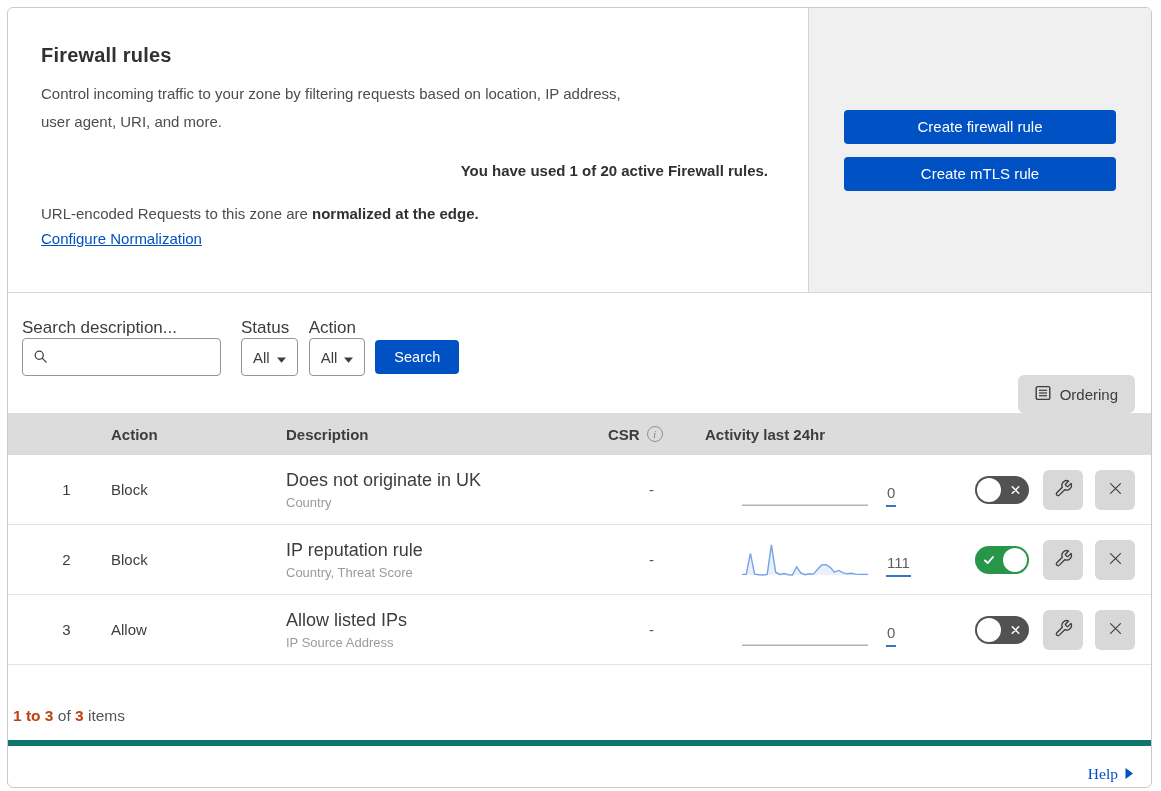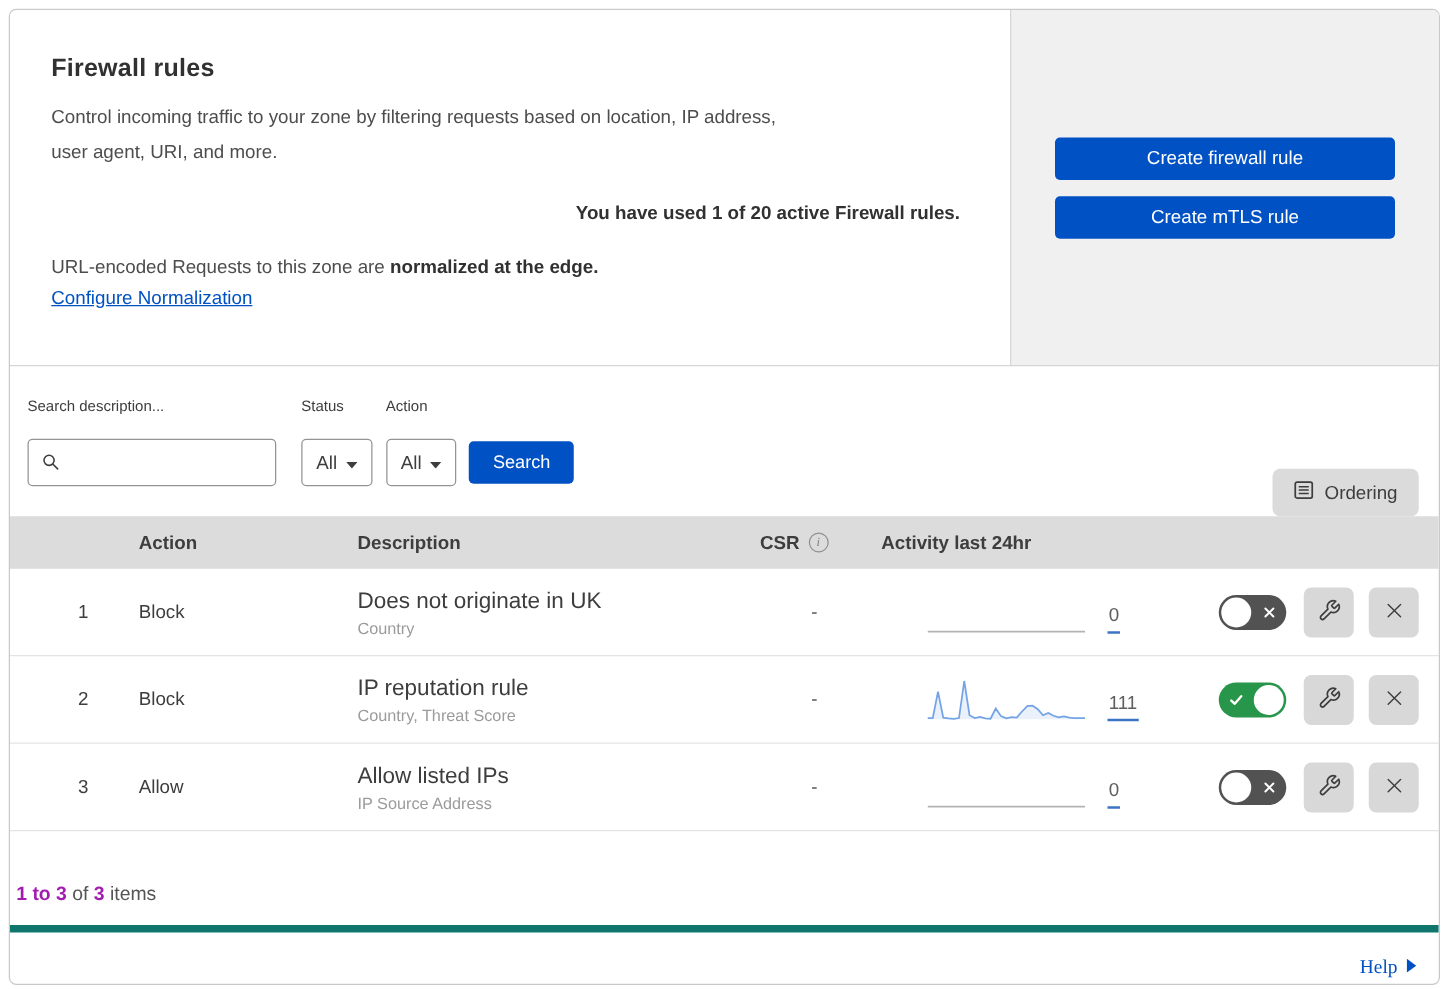--- a/index.html
+++ b/index.html
@@ -22,21 +22,21 @@
   .normalized{margin-top:24px;font-size:15px;color:#4d4d4d;line-height:22px;}
   .normalized .bold{font-weight:700;color:#313131;}
   .configure-link{display:inline-block;margin-top:5px;font-size:15px;color:var(--link-blue);text-decoration:underline;cursor:pointer;}
   .cta-panel{width:343px;background:var(--panel-bg);border-left:1px solid #d5d5d5;display:flex;flex-direction:column;align-items:center;justify-content:center;gap:13px;}
   .cta-btn{width:272px;height:34px;background:var(--accent-blue);color:#fff;border:none;border-radius:4px;font-size:15px;font-family:inherit;cursor:pointer;}
 
   
   .filter-section{height:120px;flex:0 0 auto;display:flex;align-items:flex-start;padding:25px 16px 0 14px;}
   .filter-left{display:flex;align-items:flex-end;}
   .filter-group{display:flex;flex-direction:column;}
-  .filter-label{font-size:12px;color:#3d3d3d;margin-bottom:19px;}
+  .filter-label{font-size:17px;color:#3d3d3d;margin-bottom:0;}
   .search-wrap{position:relative;width:199px;height:38px;margin-right:20px;}
   .search-wrap input{width:100%;height:100%;border:1px solid #949494;border-radius:4px;padding:0 10px 0 34px;font-size:14px;font-family:inherit;outline:none;}
   .search-wrap .mag{position:absolute;left:11px;top:11px;}
   .dropdown{height:38px;border:1px solid #949494;border-radius:4px;background:#fff;display:flex;align-items:center;gap:7px;padding:0 11px;font-size:15px;color:#3d3d3d;cursor:pointer;}
   .group-status{margin-right:11px;} .group-action{margin-right:10px;}
   .search-btn{height:34px;margin-bottom:2px;padding:0 19px;background:var(--accent-blue);color:#fff;border:none;border-radius:4px;font-size:14.5px;font-family:inherit;cursor:pointer;}
   .filter-right{margin-left:auto;align-self:flex-end;}
   .ordering-btn{height:38px;background:#dbdbdb;border:none;border-radius:6px;padding:4px 17px;font-size:15px;color:#3d3d3d;font-family:inherit;display:flex;align-items:center;gap:9px;cursor:pointer;}
 
   
@@ -64,21 +64,21 @@
   .toggle.off{background:var(--toggle-off-gray);}
   .toggle.on{background:var(--toggle-on-green);}
   .knob{position:absolute;top:2px;width:24px;height:24px;background:#fff;border-radius:50%;}
   .toggle.off .knob{left:2px;} .toggle.on .knob{right:2px;}
   .state-icon{position:absolute;top:50%;transform:translateY(-50%);display:flex;}
   .toggle.off .cross-icon{right:8px;} .toggle.on .check-icon{left:8px;}
   .icon-btn{width:40px;height:40px;background:var(--button-gray-bg);border:none;border-radius:6px;display:flex;align-items:center;justify-content:center;cursor:pointer;}
 
   
   .items-footer{height:75px;flex:0 0 auto;display:flex;align-items:flex-end;padding:0 0 15px 5px;font-size:15.5px;color:#555;}
-  .items-footer .bold{font-weight:700;color:#a21caf;white-space:pre;}
+  .items-footer .bold{font-weight:700;color:#c2410c;white-space:pre;}
   .items-footer span{white-space:pre;}
   .help-row{height:43px;flex:0 0 auto;border-top:6px solid #0f766e;display:flex;align-items:flex-end;justify-content:flex-end;padding-right:18px;font-family:Liberation Serif, serif;}
   .help-link{display:flex;align-items:center;gap:7px;color:var(--link-blue);font-size:15.5px;text-decoration:none;cursor:pointer;}
 </style>
 </head>
 <body>
 
 <div class="container">
 
   <div class="top-section">

